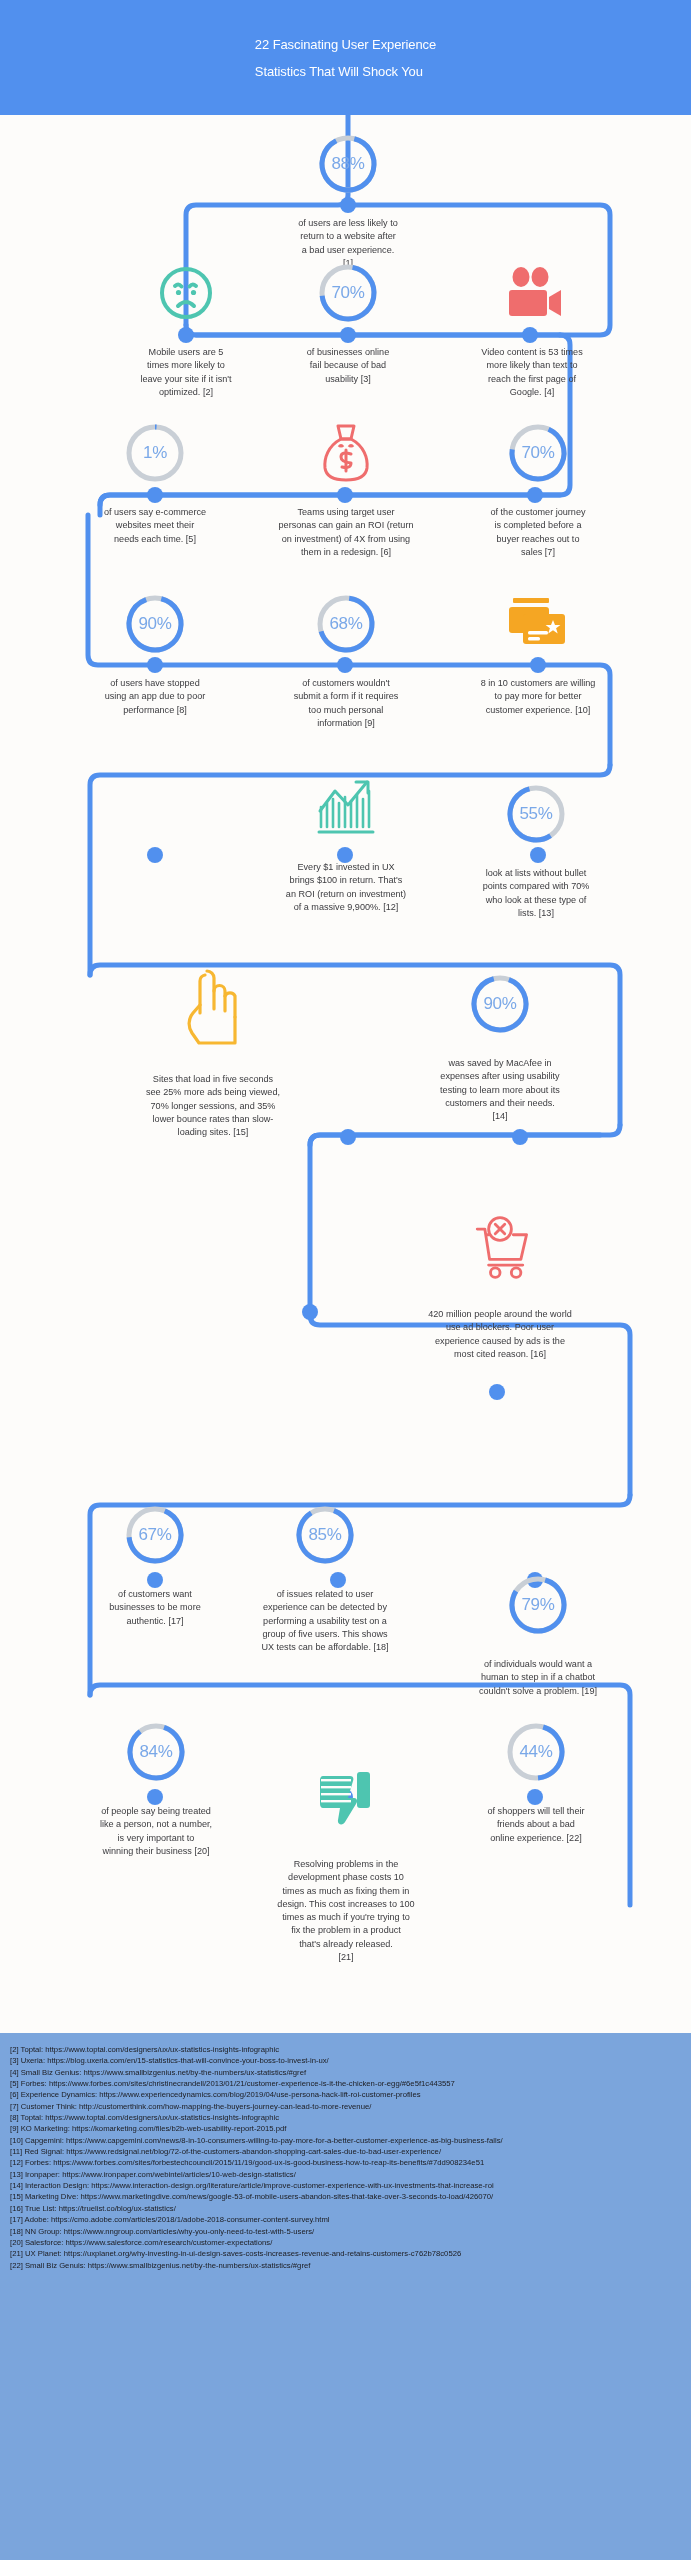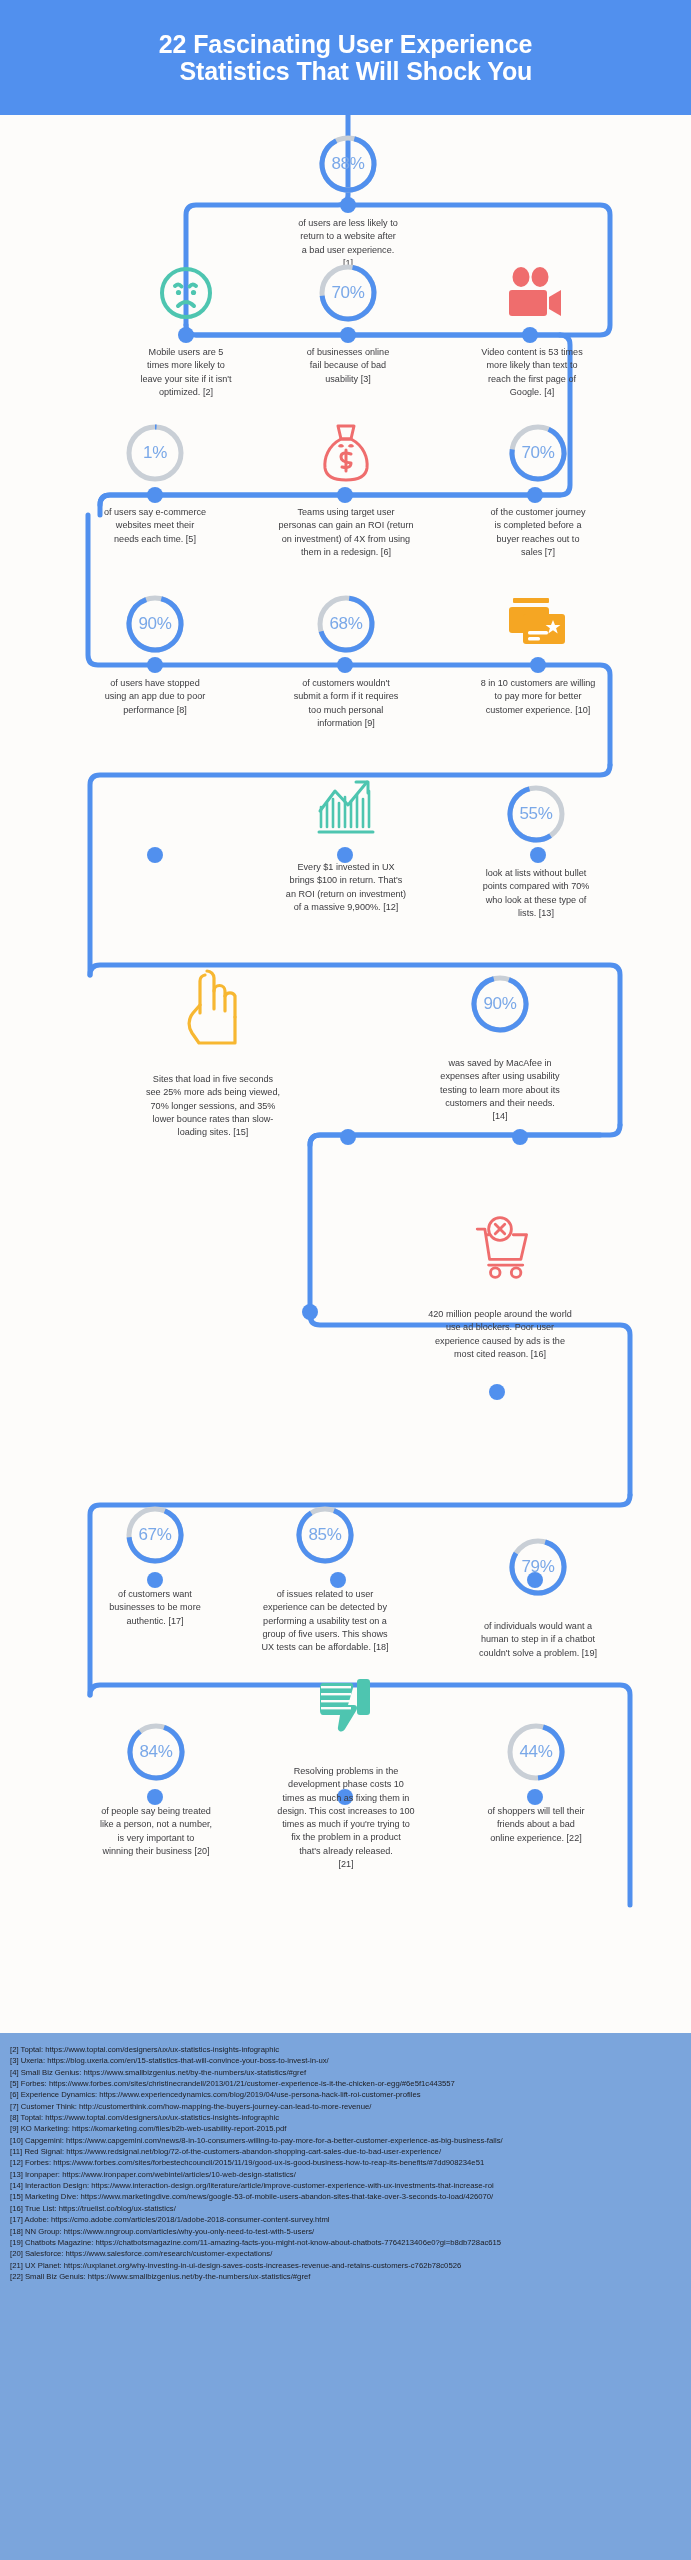--- a/index.html
+++ b/index.html
@@ -12,24 +12,24 @@
 
   
   .header {
     position: absolute; left: 0; top: 0;
     width: 691px; height: 115px;
     background: #5190ee;
     display: flex; align-items: center; justify-content: center;
   }
   .header h1 {
     color: #ffffff;
-    font-size: 25px;
+    font-size: 13px;
     line-height: 27px;
-    font-weight: bold;
-    text-align: right;
+    font-weight: normal;
+    text-align: left;
     letter-spacing: -0.1px;
     padding: 0 40px;
     white-space: pre-line;
   }
 
   
   .canvas {
     position: absolute; left: 0; top: 115px;
     width: 691px; height: 1918px;
     background: #fdfcfa;
@@ -401,21 +401,21 @@
       </svg>
       <div class="ring-label">85%</div>
     </div>
     <div class="caption">of issues related to user
 experience can be detected by
 performing a usability test on a
 group of five users. This shows
 UX tests can be affordable. [18]</div>
   </div>
 
-  <div class="cell" style="left:452px; top:1421px; width:172px;">
+  <div class="cell" style="left:452px; top:1459px; width:172px;">
     <div class="ring-wrap">
       <svg width="62" height="62" viewBox="0 0 62 62">
         <circle cx="31" cy="31" r="26" fill="none" stroke="#c9cfd6" stroke-width="5"></circle>
         <circle cx="31" cy="31" r="26" fill="none" stroke="#5190ee" stroke-width="5" stroke-dasharray="129.1 163.4" stroke-linecap="butt" transform="rotate(-74 31 31)"></circle>
       </svg>
       <div class="ring-label">79%</div>
     </div>
     <div class="caption">of individuals would want a
 human to step in if a chatbot
 couldn't solve a problem. [19]</div>
@@ -428,21 +428,21 @@
         <circle cx="31" cy="31" r="26" fill="none" stroke="#5190ee" stroke-width="5" stroke-dasharray="137.3 163.4" stroke-linecap="butt" transform="rotate(-72 31 31)"></circle>
       </svg>
       <div class="ring-label">84%</div>
     </div>
     <div class="caption">of people say being treated
 like a person, not a number,
 is very important to
 winning their business [20]</div>
   </div>
 
-  <div class="cell" style="left:253px; top:1560px; width:186px;">
+  <div class="cell" style="left:253px; top:1653px; width:186px;">
     <div class="icon-wrap" style="height:68px;">
       <svg width="58" height="64" viewBox="0 0 58 64" fill="#4ec5b0">
         <rect x="40" y="2" width="13" height="36" rx="3"></rect>
         <path d="M6 6 L33 6 C36 6 37 8 36 11 L31 28 L37 28 C40 28 41 31 39 34 L28 52 C26 56 20 55 21 50 L23 38 L6 38 C4 38 3 36 3 34 L3 10 C3 8 4 6 6 6 Z"></path>
         <rect x="4" y="9" width="30" height="2.4" fill="#fdfcfa"></rect>
         <rect x="4" y="16" width="30" height="2.4" fill="#fdfcfa"></rect>
         <rect x="4" y="23" width="30" height="2.4" fill="#fdfcfa"></rect>
         <rect x="4" y="30" width="30" height="2.4" fill="#fdfcfa"></rect>
       </svg>
     </div>
@@ -483,18 +483,17 @@
     <li>[9] KO Marketing: https://komarketing.com/files/b2b-web-usability-report-2015.pdf</li>
     <li>[10] Capgemini: https://www.capgemini.com/news/8-in-10-consumers-willing-to-pay-more-for-a-better-customer-experience-as-big-business-falls/</li>
     <li>[11] Red Signal: https://www.redsignal.net/blog/72-of-the-customers-abandon-shopping-cart-sales-due-to-bad-user-experience/</li>
     <li>[12] Forbes: https://www.forbes.com/sites/forbestechcouncil/2015/11/19/good-ux-is-good-business-how-to-reap-its-benefits/#7dd908234e51</li>
     <li>[13] Ironpaper: https://www.ironpaper.com/webintel/articles/10-web-design-statistics/</li>
     <li>[14] Interaction Design: https://www.interaction-design.org/literature/article/improve-customer-experience-with-ux-investments-that-increase-roi</li>
     <li>[15] Marketing Dive: https://www.marketingdive.com/news/google-53-of-mobile-users-abandon-sites-that-take-over-3-seconds-to-load/426070/</li>
     <li>[16] True List: https://truelist.co/blog/ux-statistics/</li>
     <li>[17] Adobe: https://cmo.adobe.com/articles/2018/1/adobe-2018-consumer-content-survey.html</li>
     <li>[18] NN Group: https://www.nngroup.com/articles/why-you-only-need-to-test-with-5-users/</li>
-    <li>[19] Chatbots Magazine: https://chatbotsmagazine.com/11-amazing-facts-you-might-not-know-about-chatbots-7764213406e0?gi=b8db728ac615</li>
     <li>[20] Salesforce: https://www.salesforce.com/research/customer-expectations/</li>
     <li>[21] UX Planet: https://uxplanet.org/why-investing-in-ui-design-saves-costs-increases-revenue-and-retains-customers-c762b78c0526</li>
     <li>[22] Small Biz Genuis: https://www.smallbizgenius.net/by-the-numbers/ux-statistics/#gref</li>
   </ol>
 </div>
 
 </body></html>

